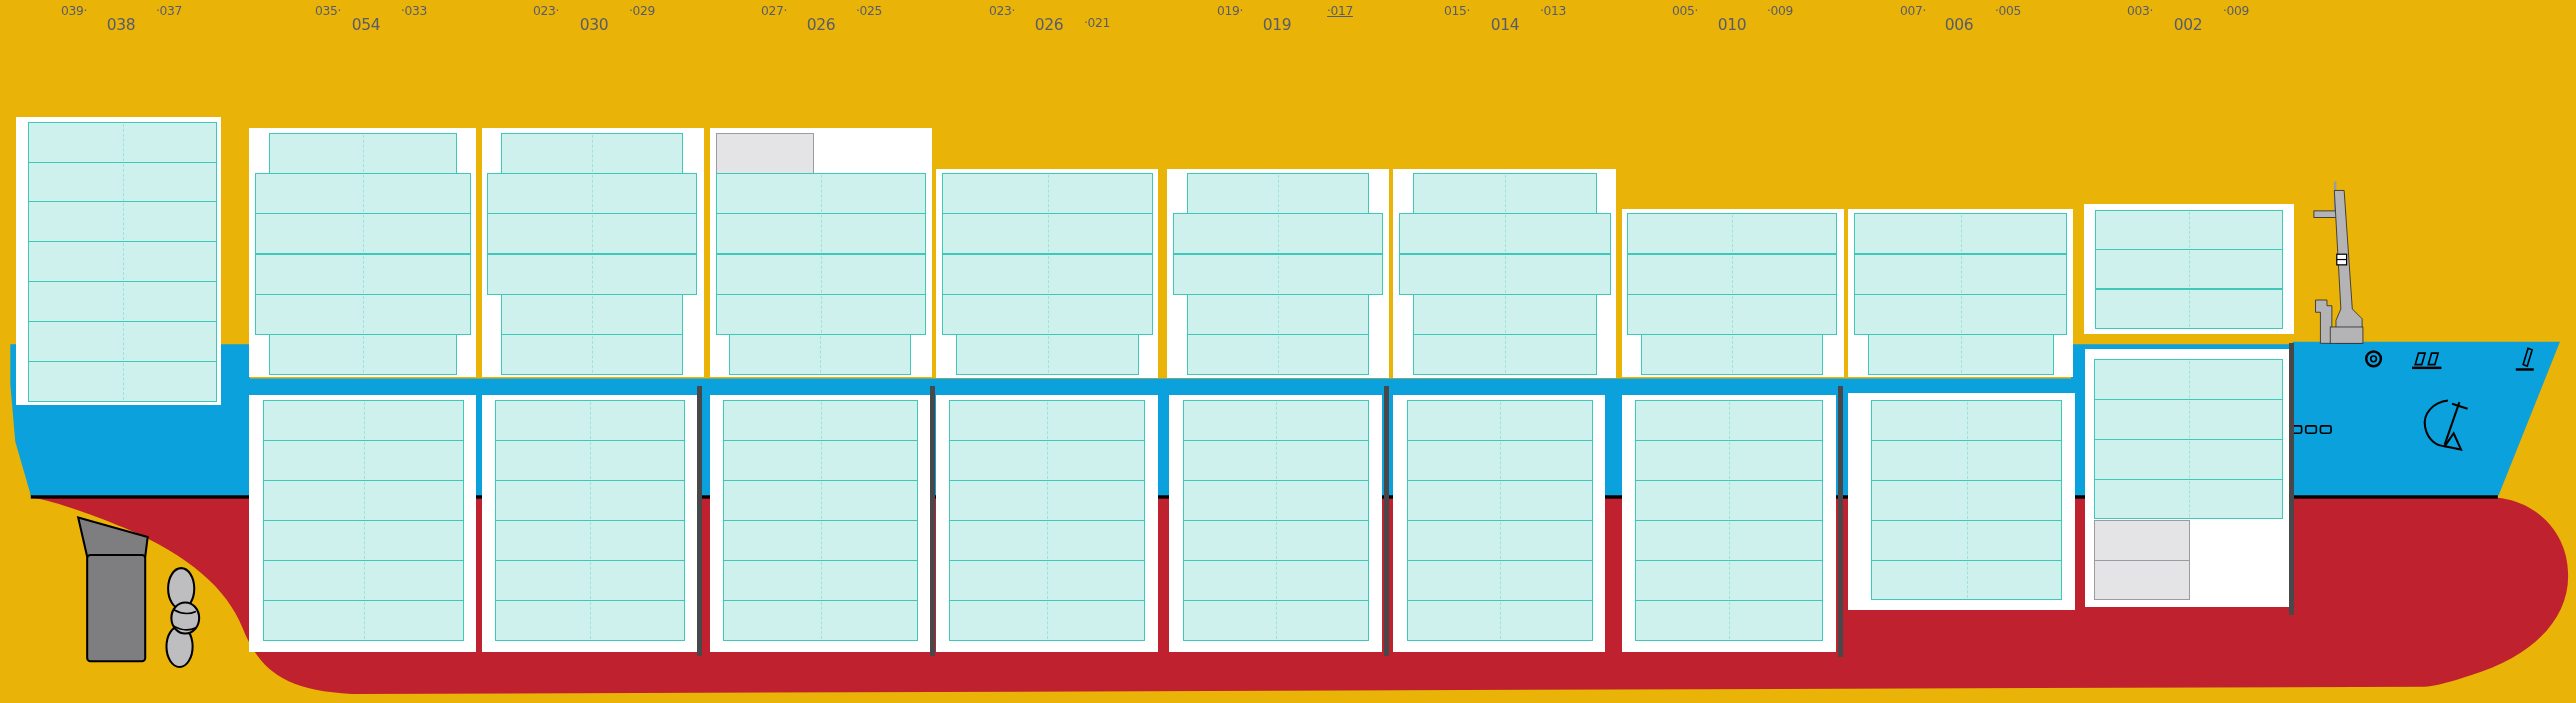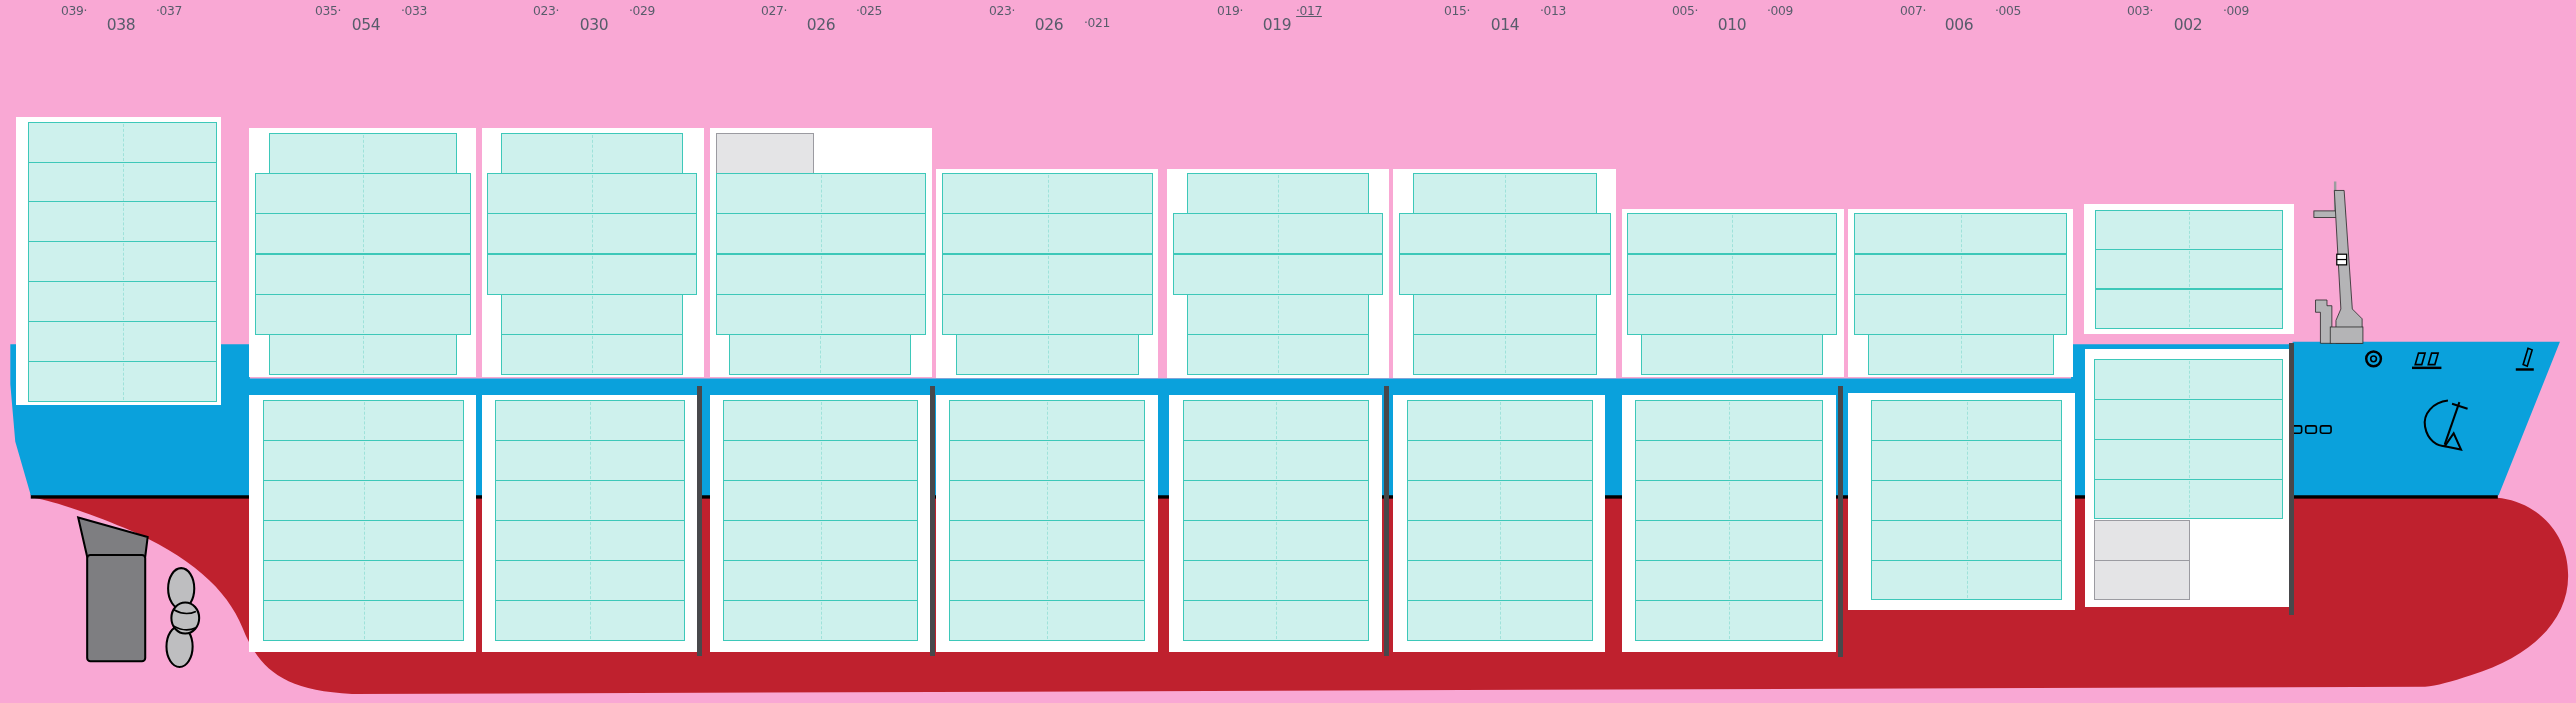--- a/index.html
+++ b/index.html
@@ -1,16 +1,16 @@
 <!DOCTYPE html>
 <html style="--blue: #0aa1dc; --red: #bf212e; --teal: #3dc8b9; --cell: #cef1ed; --tealLight: #9fe2da; --grayCell: #e4e4e6; --grayBorder: #9b9ba1; --bulkhead: #48484b; --labelColor: #585c6b; --rudder: #7e7e81; --prop: #bebec0; --mast: #b4b4b6;font-size:13px"><head>
 <meta charset="utf-8">
 <style>
   html,body{margin:0;padding:0;background:#000;}
-  #stage{position:relative;width:2576px;height:703px;background:#f9a8d4;overflow:hidden;
+  #stage{position:relative;width:2576px;height:703px;background:#eab308;overflow:hidden;
          font-family:"DejaVu Sans",sans-serif;}
   #hull-svg{position:absolute;left:0;top:0;z-index:0;}
   .panel{position:absolute;background:#fff;z-index:2;}
   .row{position:absolute;box-sizing:border-box;border:1.2px solid var(--teal);
        background:var(--cell);z-index:3;}
   .row.gray{border-color:var(--grayBorder);background:var(--grayCell);}
   .divider{position:absolute;top:0.8px;bottom:0.8px;left:50%;width:0;
            border-left:1.2px dashed var(--tealLight);}
   .bar{position:absolute;width:4.9px;background:var(--bulkhead);z-index:4;}
   .lbl{position:absolute;color:var(--labelColor);transform:translateX(-50%);
@@ -92,21 +92,21 @@
       <div class="lbl even" style="left: 594px; top: 15.5px;">030</div>
       <div class="lbl odd" style="left: 642px; top: 4.1px;">·029</div>
       <div class="lbl odd" style="left: 774px; top: 4.1px;">027·</div>
       <div class="lbl even" style="left: 821px; top: 15.5px;">026</div>
       <div class="lbl odd" style="left: 869px; top: 4.1px;">·025</div>
       <div class="lbl odd" style="left: 1002px; top: 4.1px;">023·</div>
       <div class="lbl even" style="left: 1049px; top: 15.5px;">026</div>
       <div class="lbl odd" style="left: 1097px; top: 16px;">·021</div>
       <div class="lbl odd" style="left: 1230px; top: 4.1px;">019·</div>
       <div class="lbl even" style="left: 1277px; top: 15.5px;">019</div>
-      <div class="lbl odd" style="left: 1309px; top: 4.1px; text-decoration: underline;">·017</div>
+      <div class="lbl odd" style="left: 1340px; top: 4.1px; text-decoration: underline;">·017</div>
       <div class="lbl odd" style="left: 1457px; top: 4.1px;">015·</div>
       <div class="lbl even" style="left: 1505px; top: 15.5px;">014</div>
       <div class="lbl odd" style="left: 1553px; top: 4.1px;">·013</div>
       <div class="lbl odd" style="left: 1685px; top: 4.1px;">005·</div>
       <div class="lbl even" style="left: 1732px; top: 15.5px;">010</div>
       <div class="lbl odd" style="left: 1780px; top: 4.1px;">·009</div>
       <div class="lbl odd" style="left: 1913px; top: 4.1px;">007·</div>
       <div class="lbl even" style="left: 1959px; top: 15.5px;">006</div>
       <div class="lbl odd" style="left: 2008px; top: 4.1px;">·005</div>
       <div class="lbl odd" style="left: 2140px; top: 4.1px;">003·</div>

